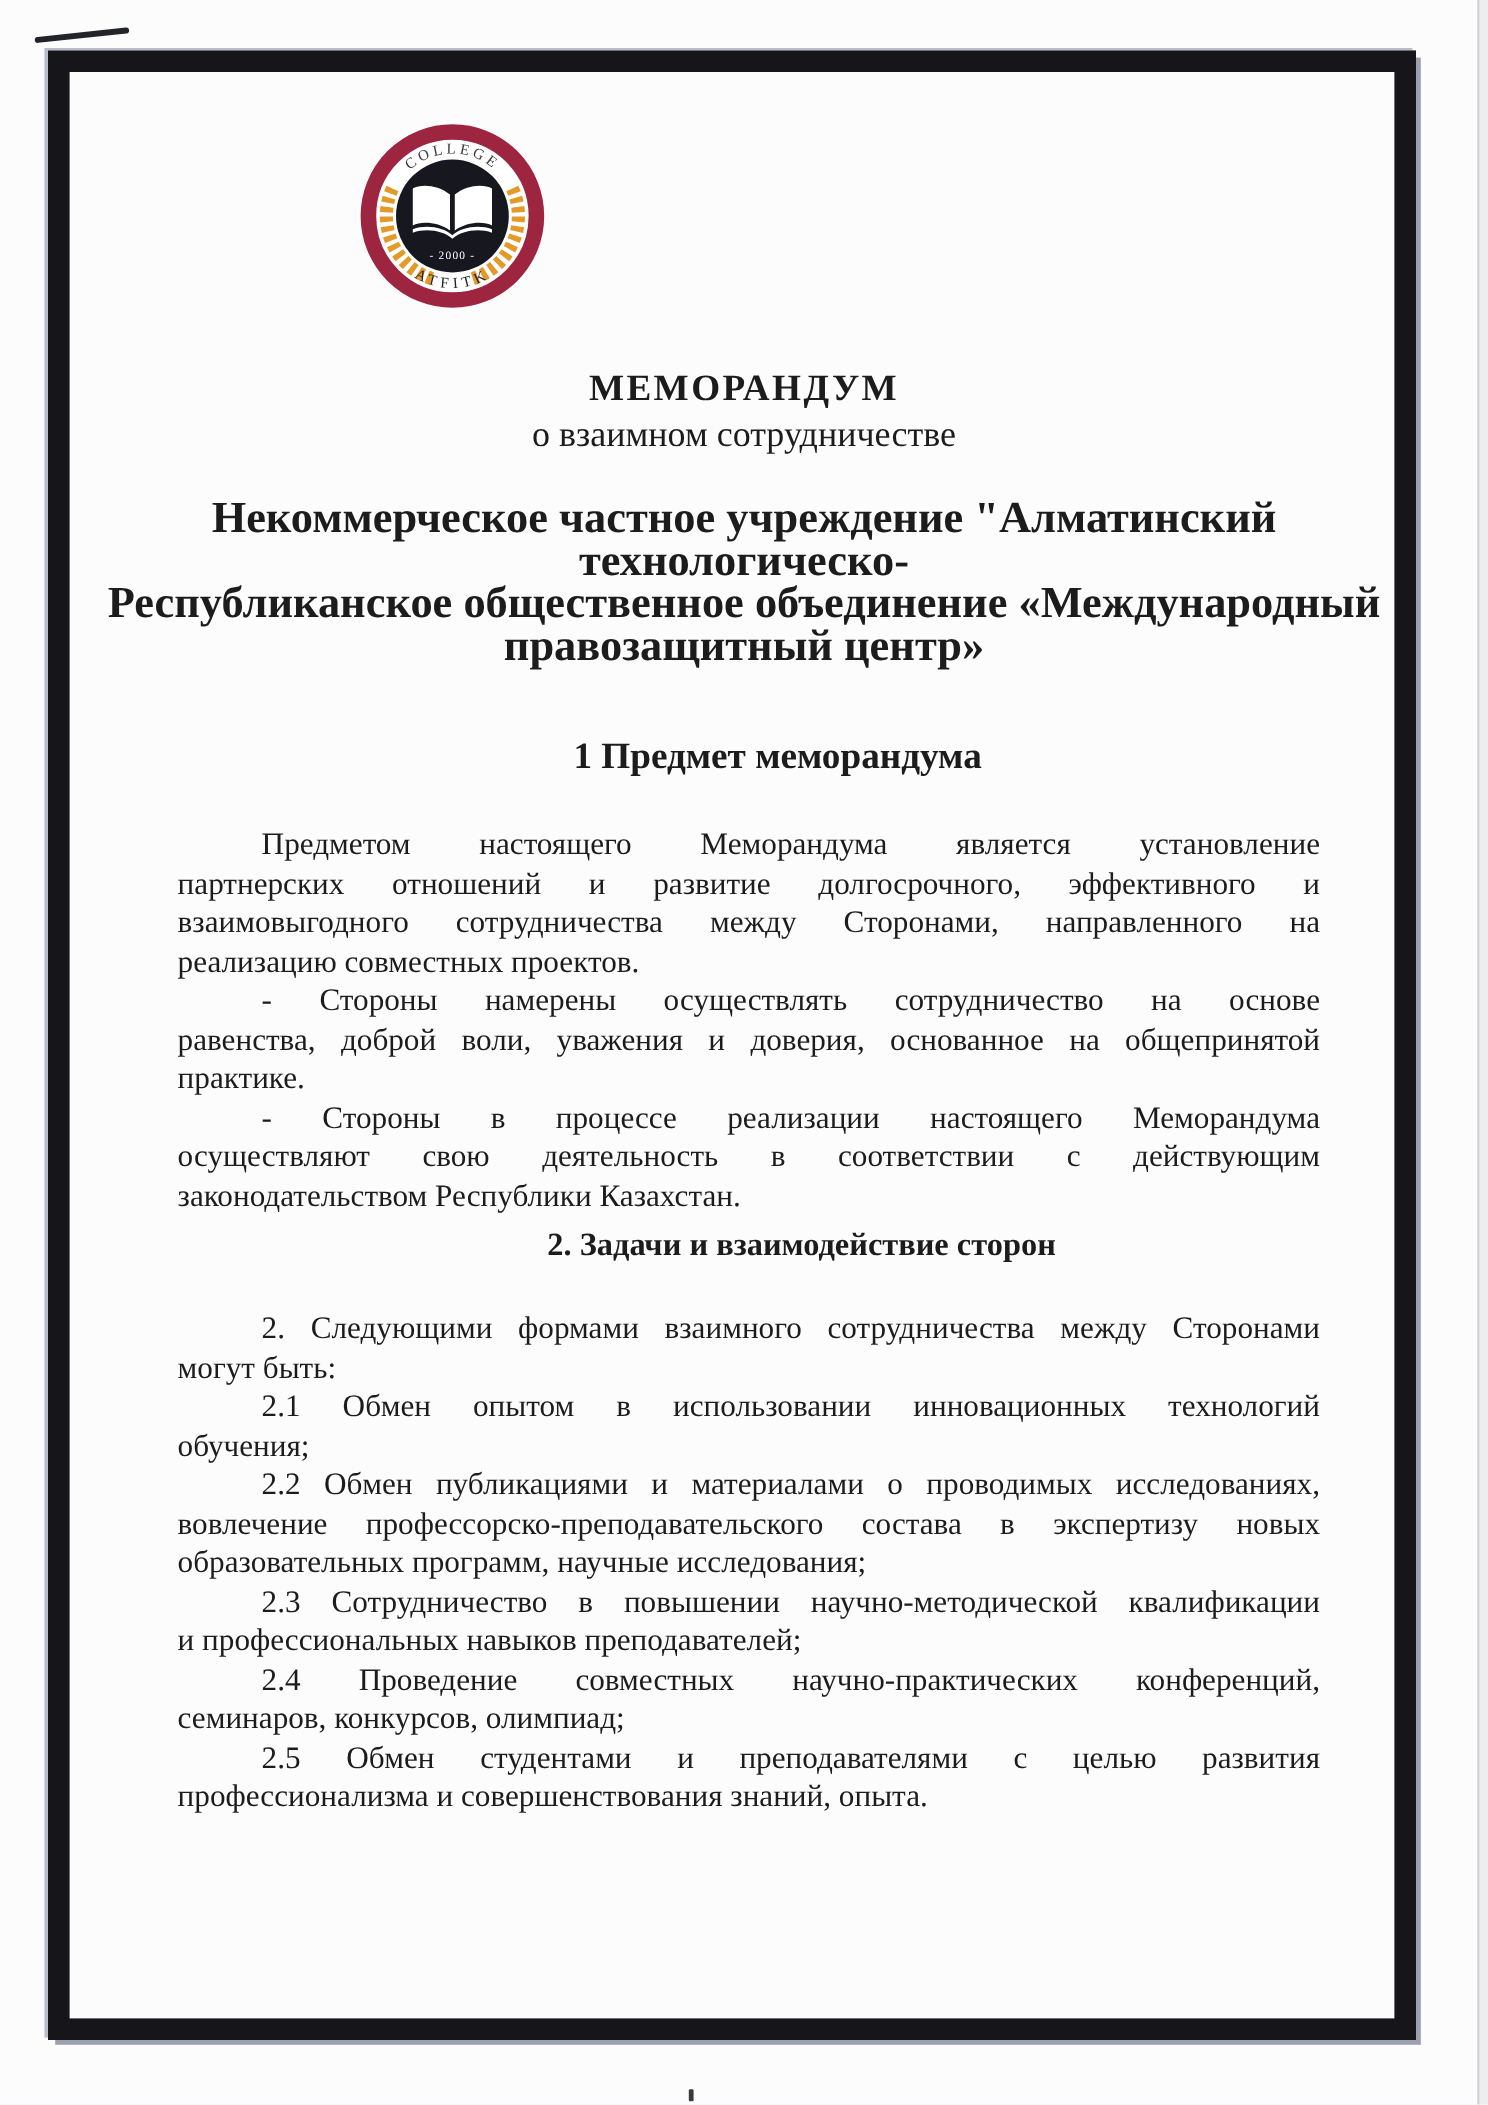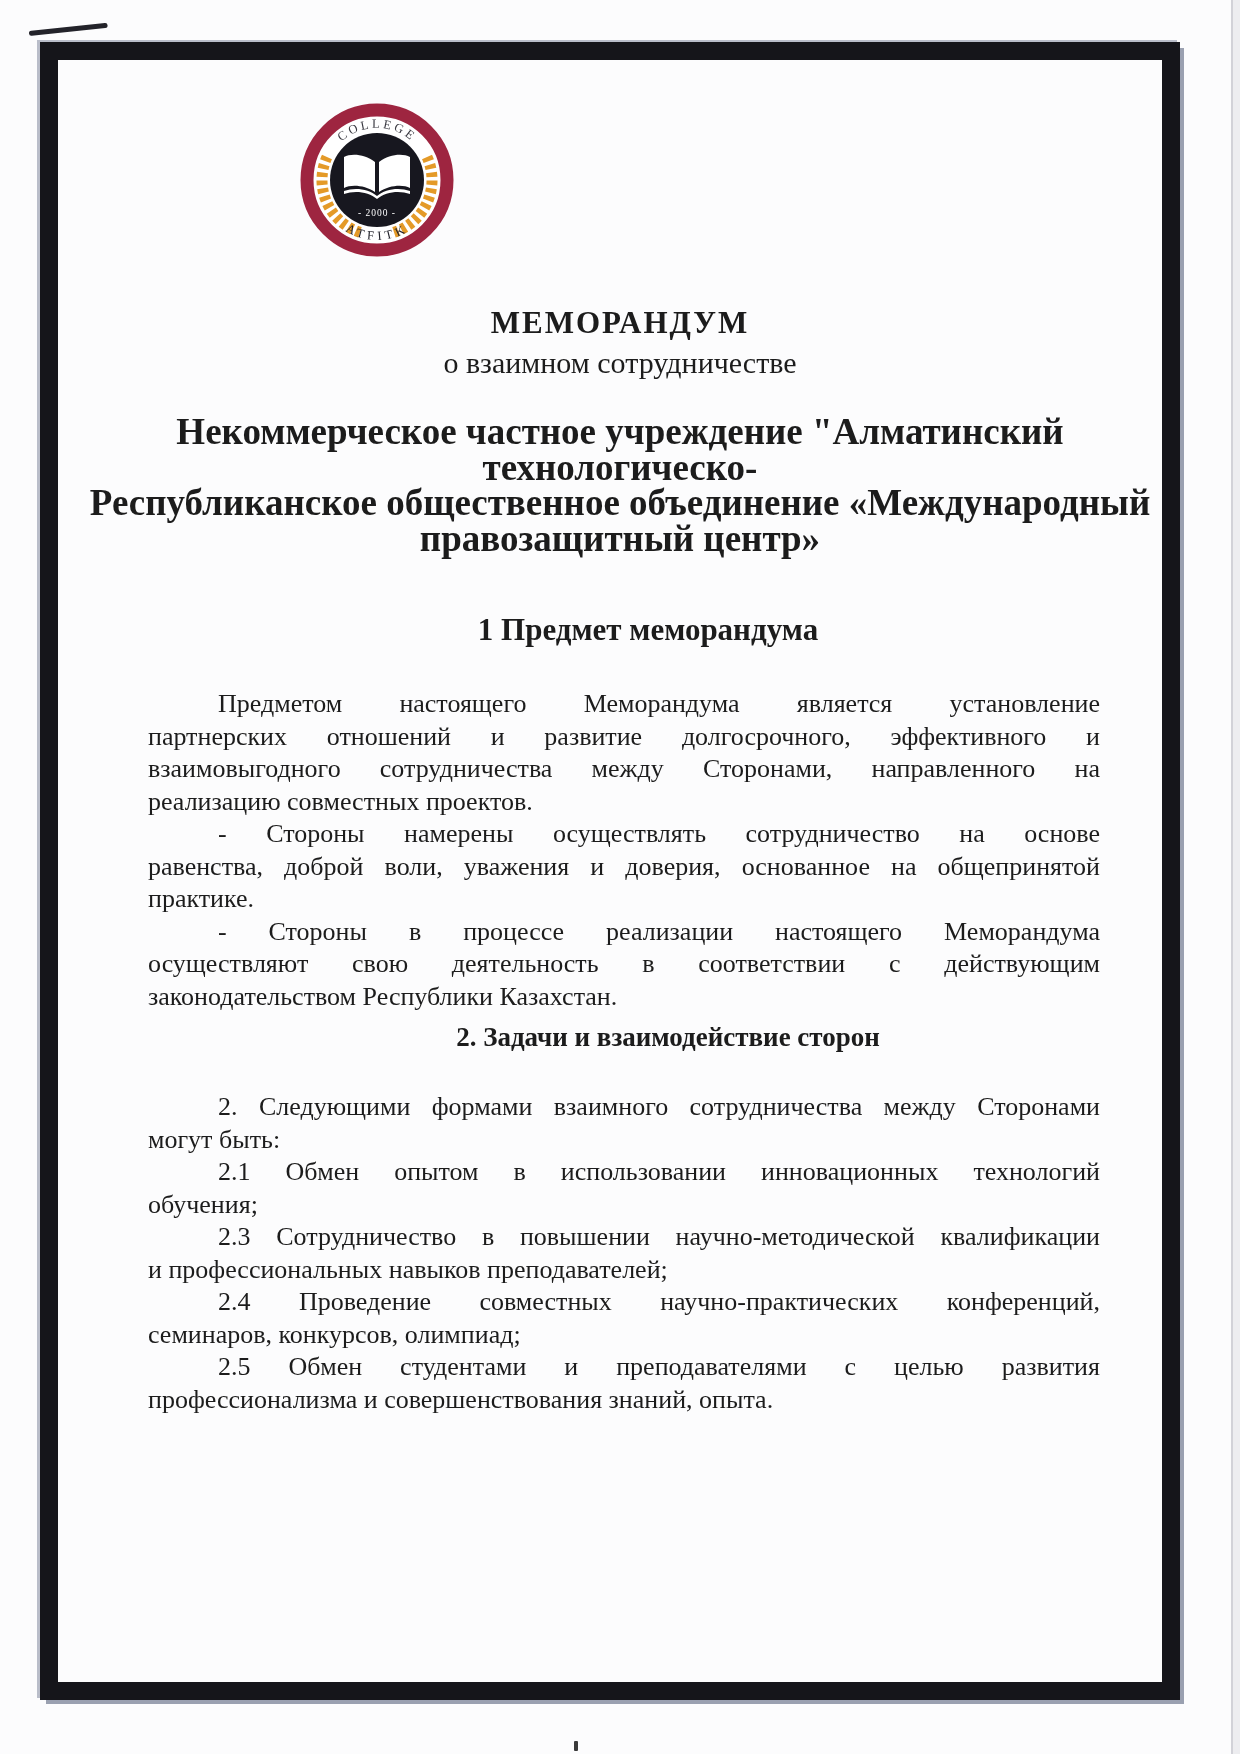--- a/index.html
+++ b/index.html
@@ -110,20 +110,25 @@
     <div class="sec-heading-2">2. Задачи и взаимодействие сторон</div>
     <div class="para">
         <div class="tline j ind">2. Следующими формами взаимного сотрудничества между Сторонами</div>
         <div class="tline">могут быть:</div>
       </div>
     <div class="para">
         <div class="tline j ind">2.1 Обмен опытом в использовании инновационных технологий</div>
         <div class="tline">обучения;</div>
       </div>
     <div class="para">
+        <div class="tline j ind">2.2 Обмен публикациями и материалами о проводимых исследованиях,</div>
+        <div class="tline j">вовлечение профессорско-преподавательского состава в экспертизу новых</div>
+        <div class="tline">образовательных программ, научные исследования;</div>
+      </div>
+    <div class="para">
         <div class="tline j ind">2.3 Сотрудничество в повышении научно-методической квалификации</div>
         <div class="tline">и профессиональных навыков преподавателей;</div>
       </div>
     <div class="para">
         <div class="tline j ind">2.4 Проведение совместных научно-практических конференций,</div>
         <div class="tline">семинаров, конкурсов, олимпиад;</div>
       </div>
     <div class="para">
         <div class="tline j ind">2.5 Обмен студентами и преподавателями с целью развития</div>
         <div class="tline">профессионализма и совершенствования знаний, опыта.</div>

